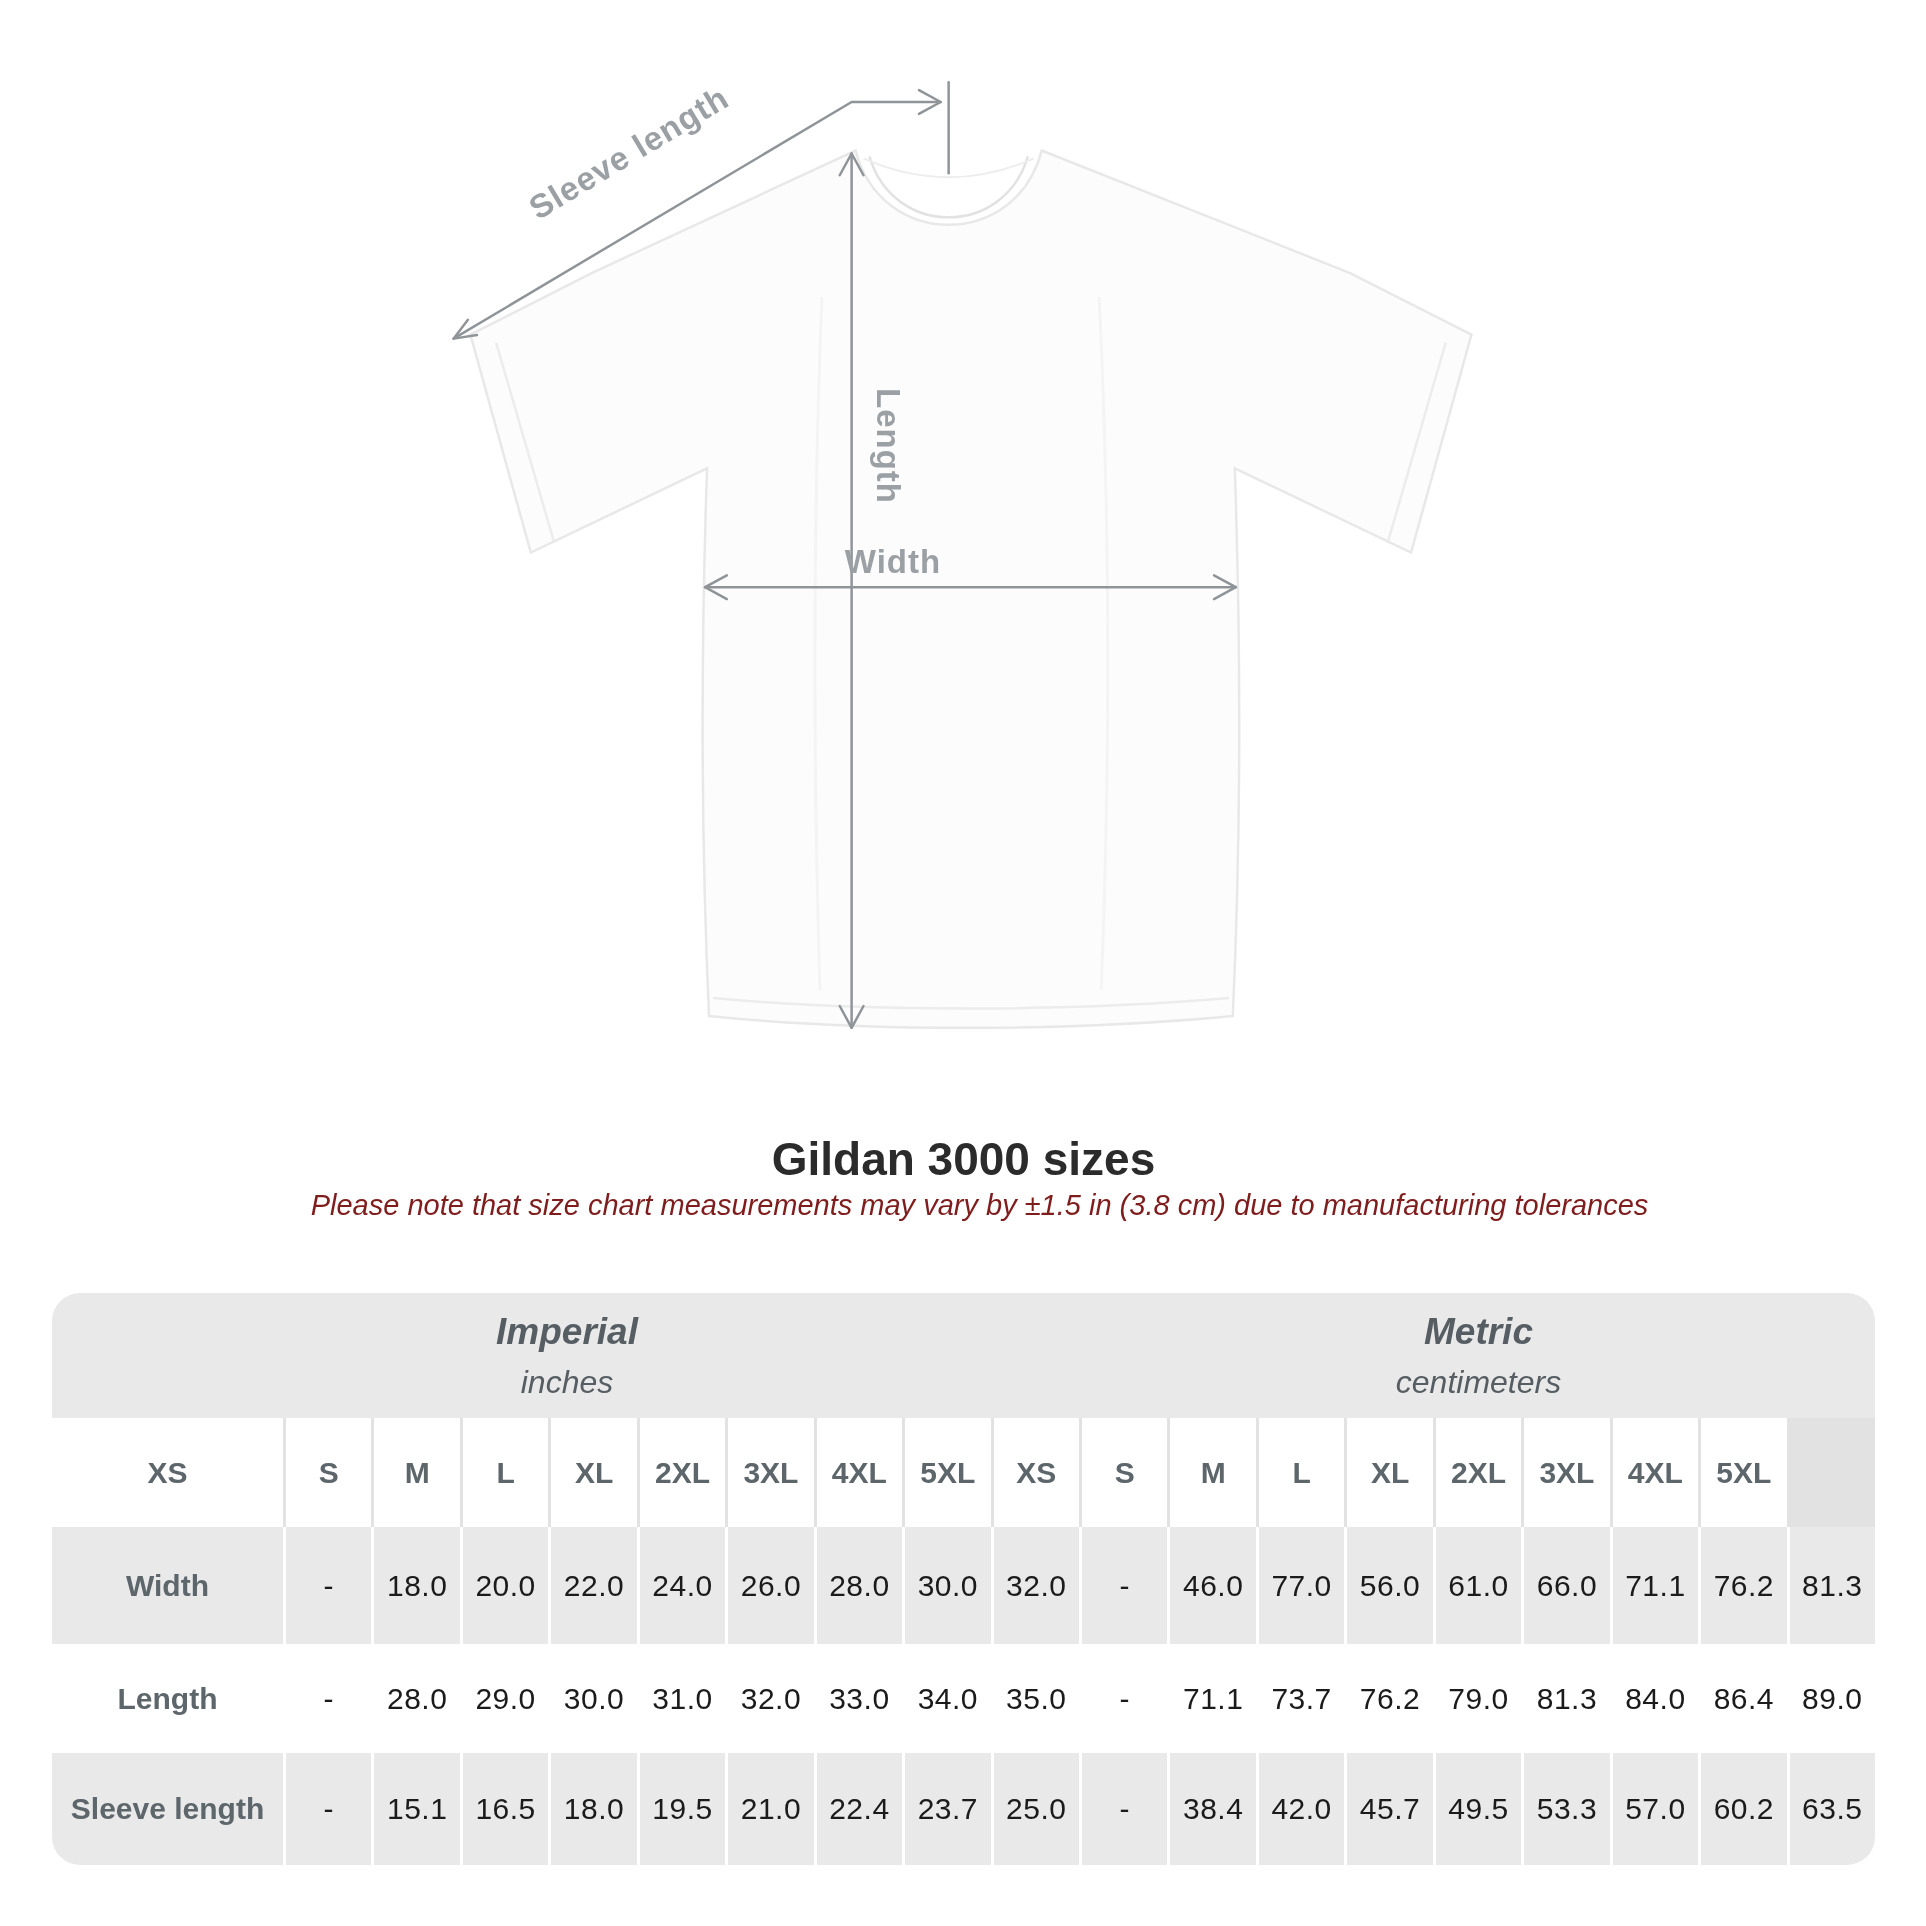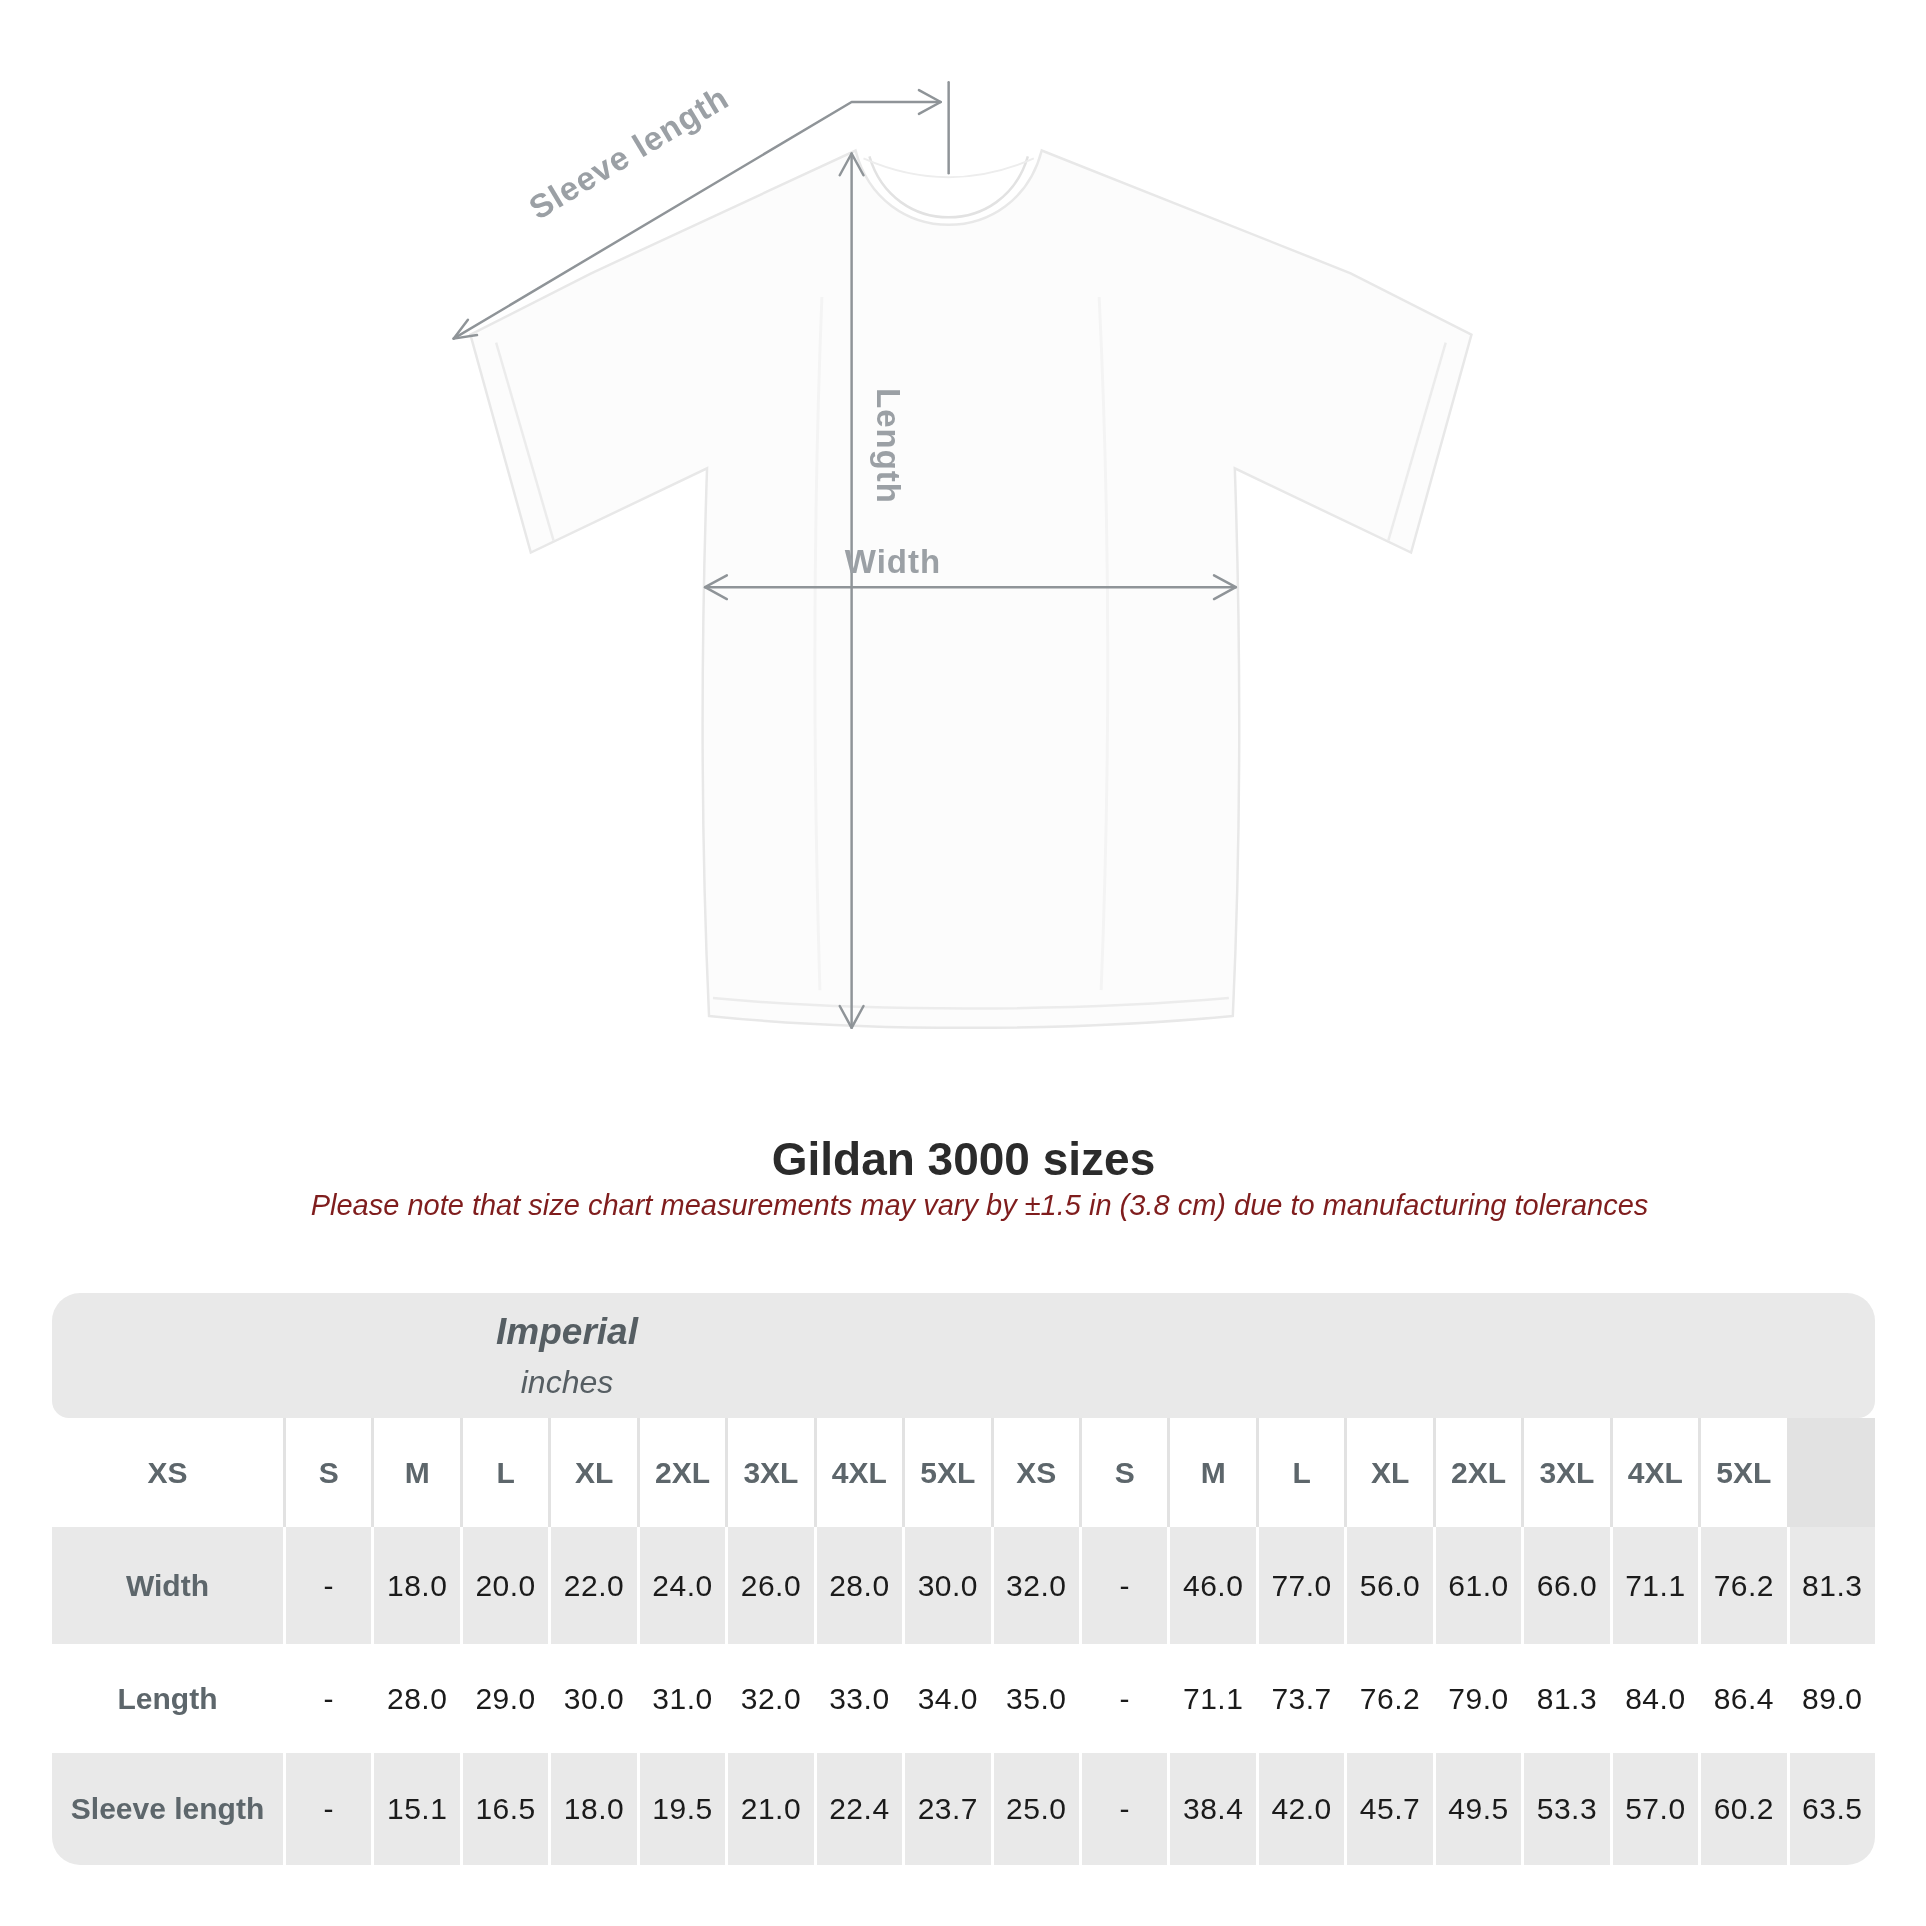--- a/index.html
+++ b/index.html
@@ -25,21 +25,21 @@
   }
   .page-subtitle{
     position:absolute;top:1189px;left:0;width:100%;
     text-align:center;font-size:29px;font-style:italic;color:#7f1d1d;padding-left:16px;
   }
   
   .size-table{
     position:absolute;left:52px;top:1293px;width:1823px;
     border-radius:28px;overflow:hidden;
   }
-  .band{height:125px;background:#e9e9e9;display:flex;border-radius:17px;}
+  .band{height:125px;background:#e9e9e9;display:flex;}
   .band-half{display:flex;flex-direction:column;align-items:center;justify-content:center;gap:11px;}
   .band-half.imp{width:56.5%;}
   .band-half.met{width:43.5%;}
   .unit-name{font-size:37px;font-weight:bold;font-style:italic;color:#565e63;}
   .unit-sub{font-size:32px;font-style:italic;color:#565e63;}
   .trow{display:grid;grid-template-columns:231px repeat(18,1fr);column-gap:3px;}
   .trow .cell{display:flex;align-items:center;justify-content:center;}
   .thead{height:109px;background:#e2e2e2;}
   .thead .cell{background:#ffffff;}
   .row-gray{background:#ffffff;}
@@ -98,20 +98,24 @@
   <div class="page-title">Gildan 3000 sizes</div>
   <div class="page-subtitle">Please note that size chart measurements may vary by ±1.5 in (3.8 cm) due to manufacturing tolerances</div>
 
   <div class="size-table">
 
     <div class="band">
       <div class="band-half imp">
         <div class="unit-name">Imperial</div>
         <div class="unit-sub">inches</div>
       </div>
+      <div class="band-half met">
+        <div class="unit-name">Metric</div>
+        <div class="unit-sub">centimeters</div>
+      </div>
     </div>
 
     <div class="trow thead">
       <div class="cell hdr">XS</div>
       <div class="cell hdr">S</div>
       <div class="cell hdr">M</div>
       <div class="cell hdr">L</div>
       <div class="cell hdr">XL</div>
       <div class="cell hdr">2XL</div>
       <div class="cell hdr">3XL</div>

